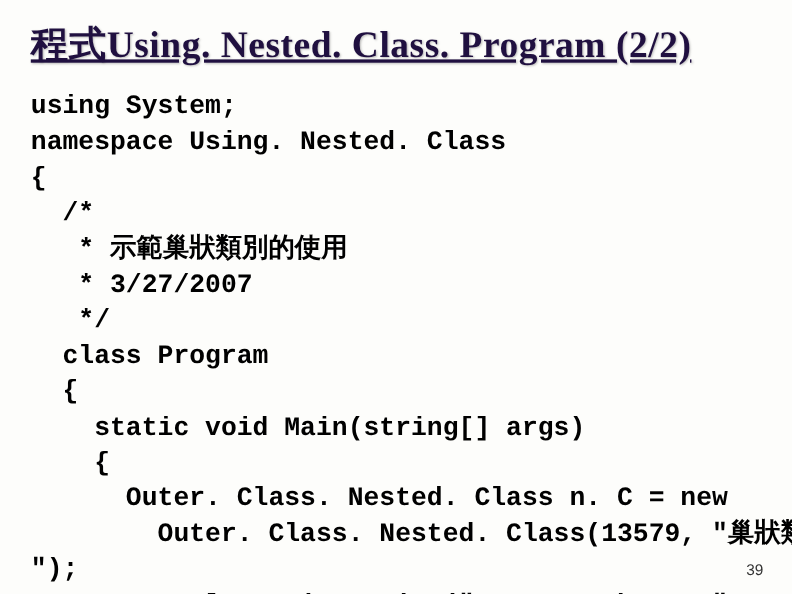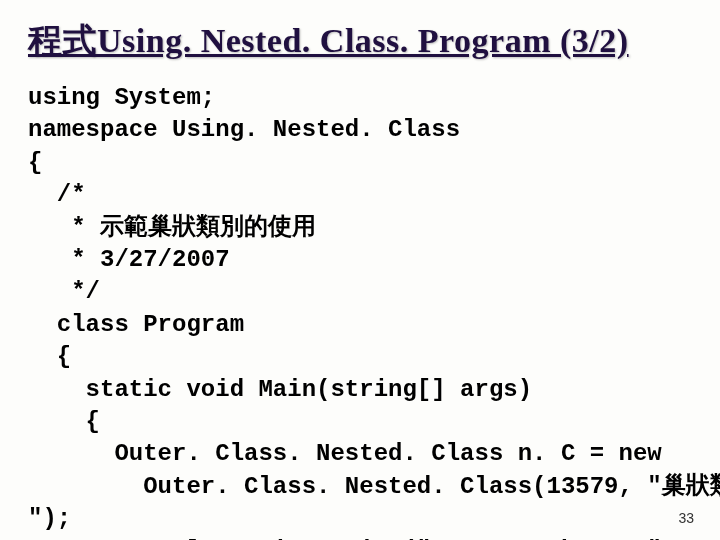--- a/index.html
+++ b/index.html
@@ -43,31 +43,31 @@
     bottom: 14px;
     font-family: Arial, sans-serif;
     font-size: 14px;
     color: #333;
   }
 </style>
 </head>
 <body>
 
 <div class="slide">
-  <h1 class="title">程式Using. Nested. Class. Program (3/2)</h1>
+  <h1 class="title">程式Using. Nested. Class. Program (2/2)</h1>
   <div class="code">using System;
 namespace Using. Nested. Class
 {
   /*
    * 示範巢狀類別的使用
    * 3/27/2007
    */
   class Program
   {
     static void Main(string[] args)
     {
       Outer. Class. Nested. Class n. C = new
         Outer. Class. Nested. Class(13579, "巢狀類別之字串
 ");
       Console. Write. Line("n. C. number = " +
         n. C. Access. Number);</div>
-  <div class="pagenum">33</div>
+  <div class="pagenum">39</div>
 </div>
 
 </body></html>

